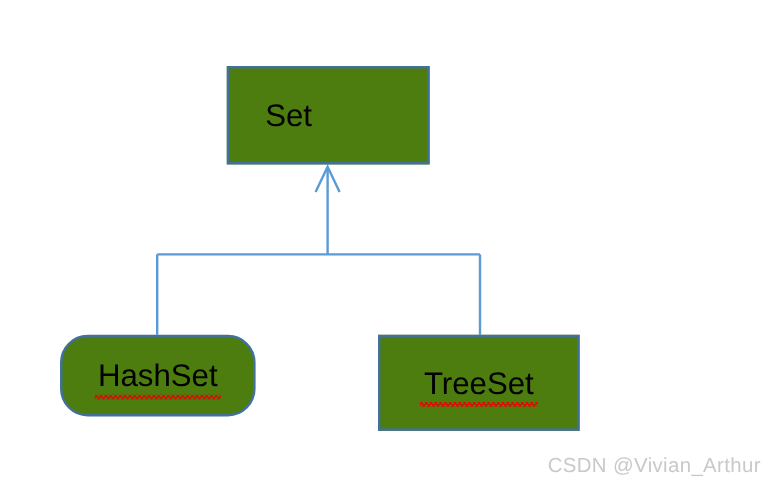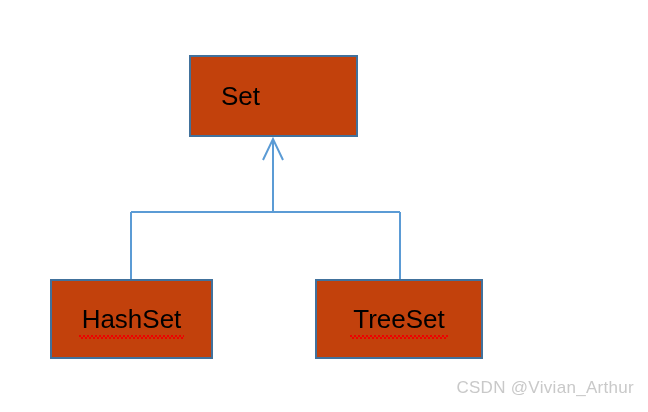--- a/index.html
+++ b/index.html
@@ -20,21 +20,21 @@
   #edges {
     position: absolute;
     left: 0;
     top: 0;
     width: 648px;
     height: 412px;
   }
   .node {
     position: absolute;
     box-sizing: border-box;
-    background: #c2410c;
+    background: #4d7c0f;
     border: 2px solid #41719C;
     display: flex;
     align-items: center;
     justify-content: center;
   }
   .node-label {
     color: #000000;
     font-size: 26px;
     font-weight: normal;
     line-height: 1;
@@ -62,21 +62,22 @@
     top: 55px;
     width: 169px;
     height: 82px;
     justify-content: flex-start;
     padding-left: 30px;
   }
   #node-hashset {
     left: 50px;
     top: 279px;
     width: 163px;
-    height: 80px;
+    height: 68px;
+    border-radius: 23px;
   }
   #node-treeset {
     left: 315px;
     top: 279px;
     width: 168px;
     height: 80px;
     text-align: center;
   }
   #watermark {
     position: absolute;

